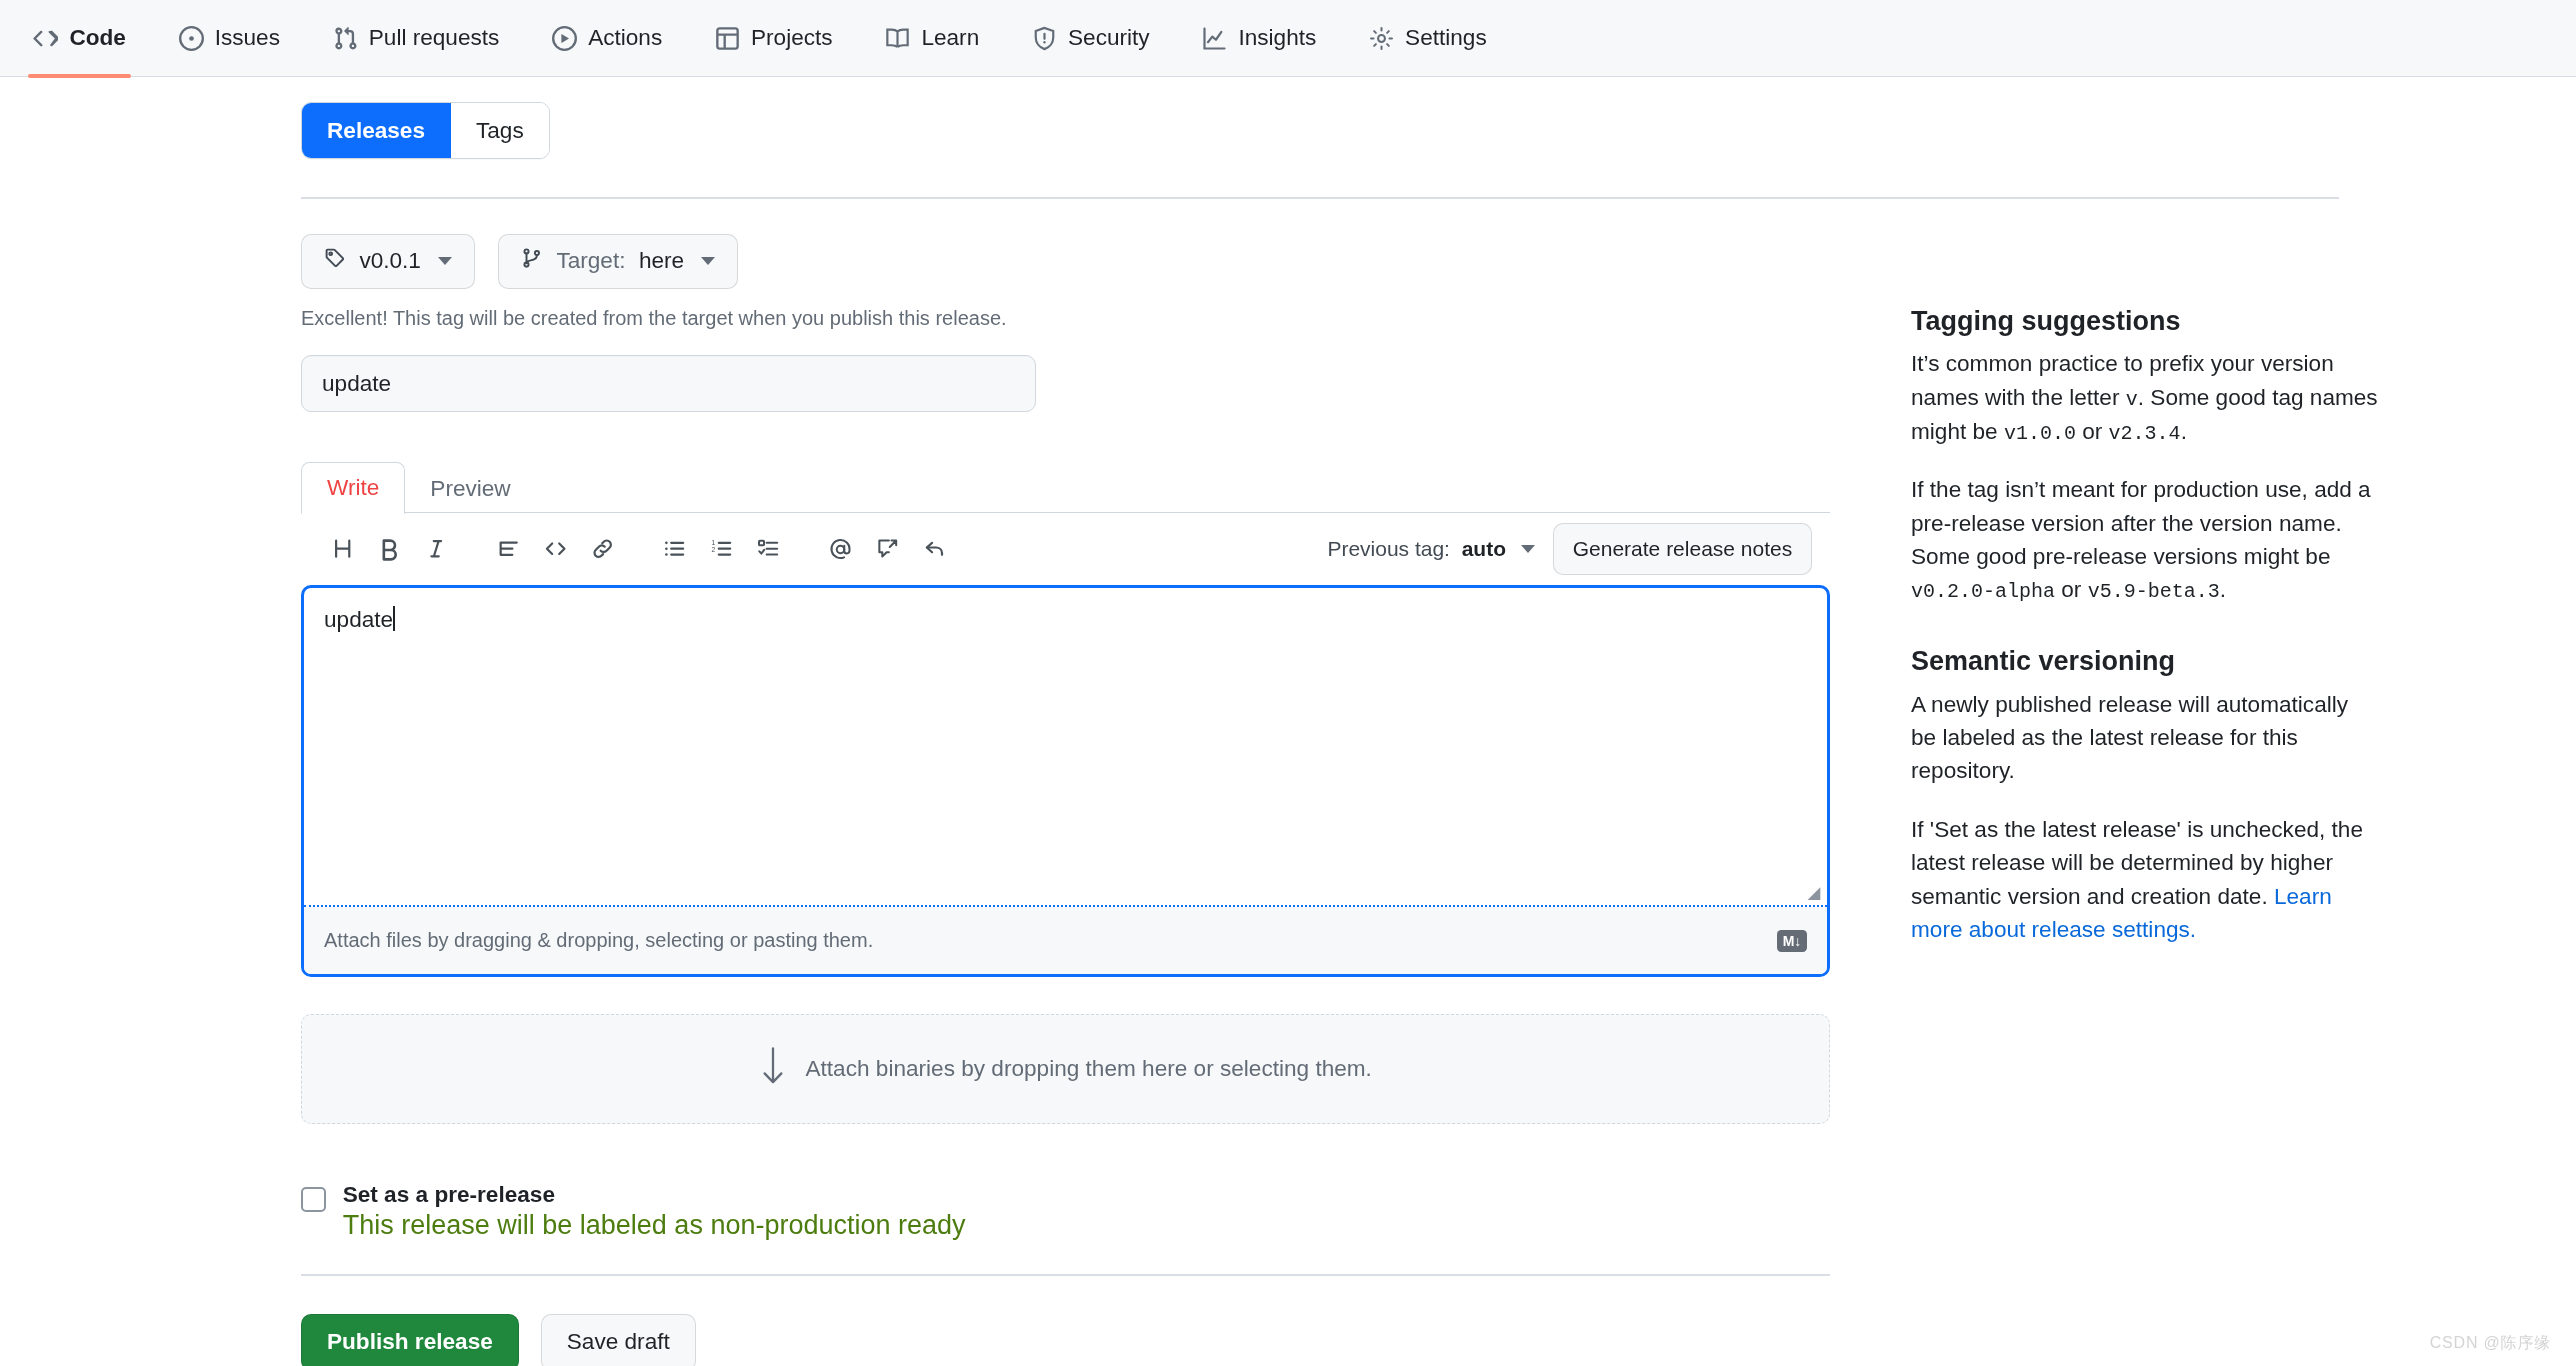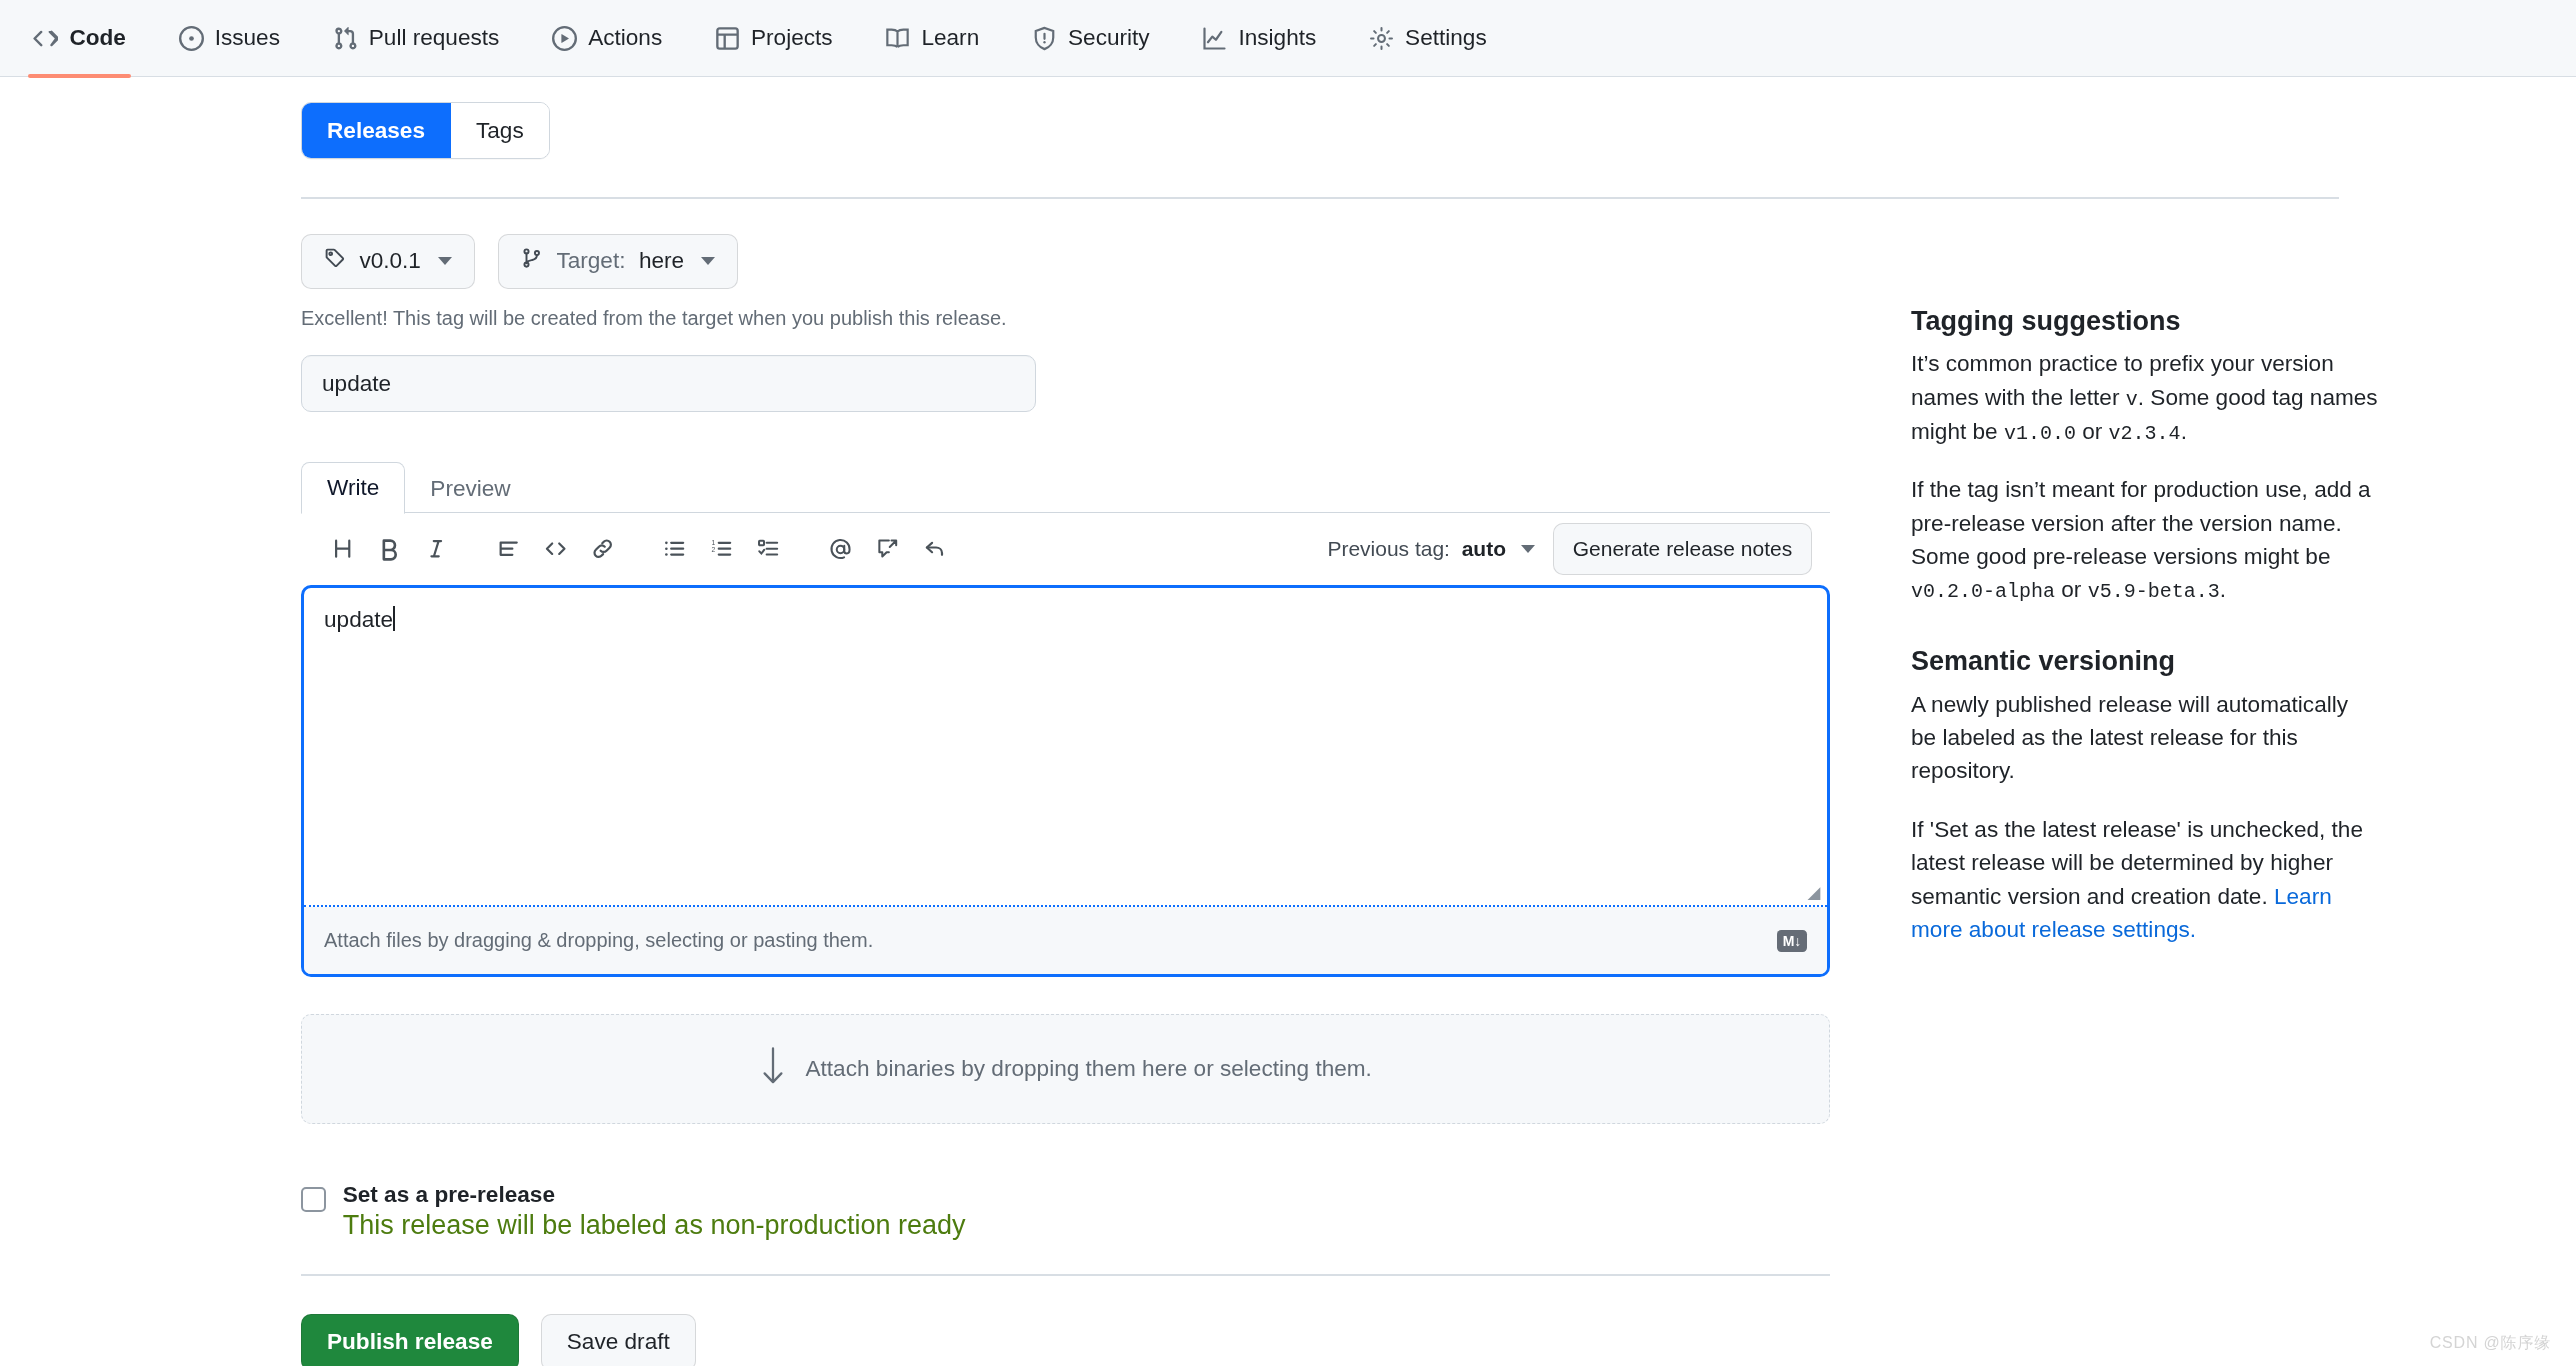--- a/index.html
+++ b/index.html
@@ -160,21 +160,21 @@
   }
   .wp-tab {
     font-size: 22.6px;
     padding: 11.7px 25px;
     color: #636c76;
     cursor: pointer;
     position: relative;
     top: 1.7px;
   }
   .wp-tab.active {
-    color: #0f172a;
+    color: #ef4444;
     background: #ffffff;
     border: 1.7px solid #d0d7de;
     border-bottom: 1.7px solid #ffffff;
     border-radius: 8.4px 8.4px 0 0;
     margin-top: 40px;
   }
 
   
   .md-toolbar {
     width: 1529px;

